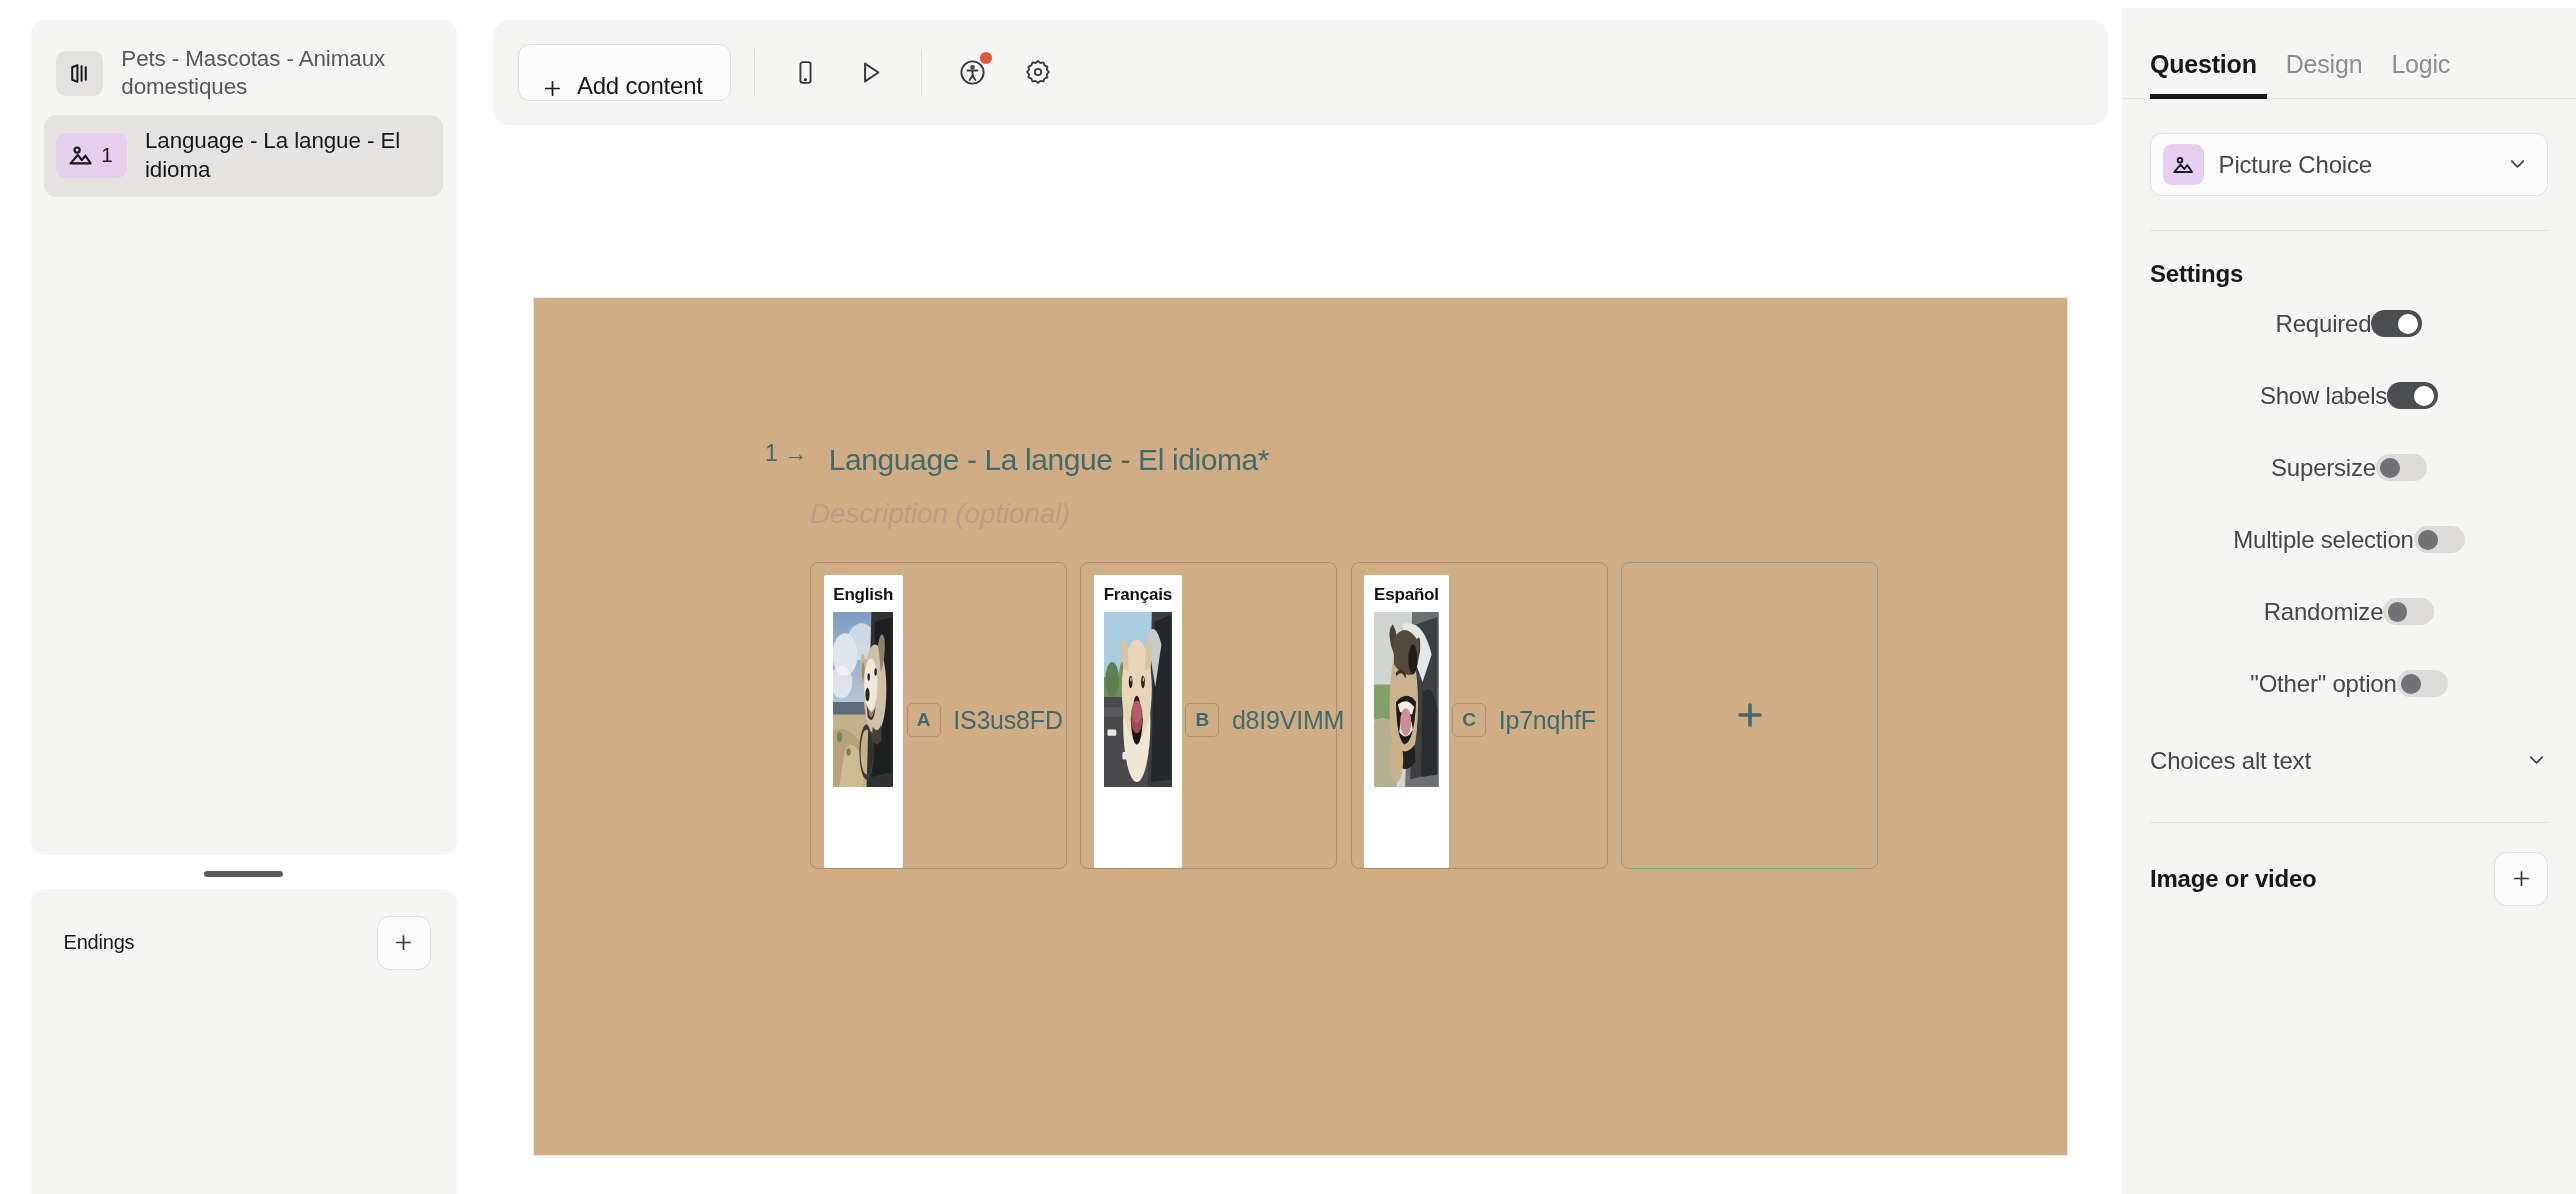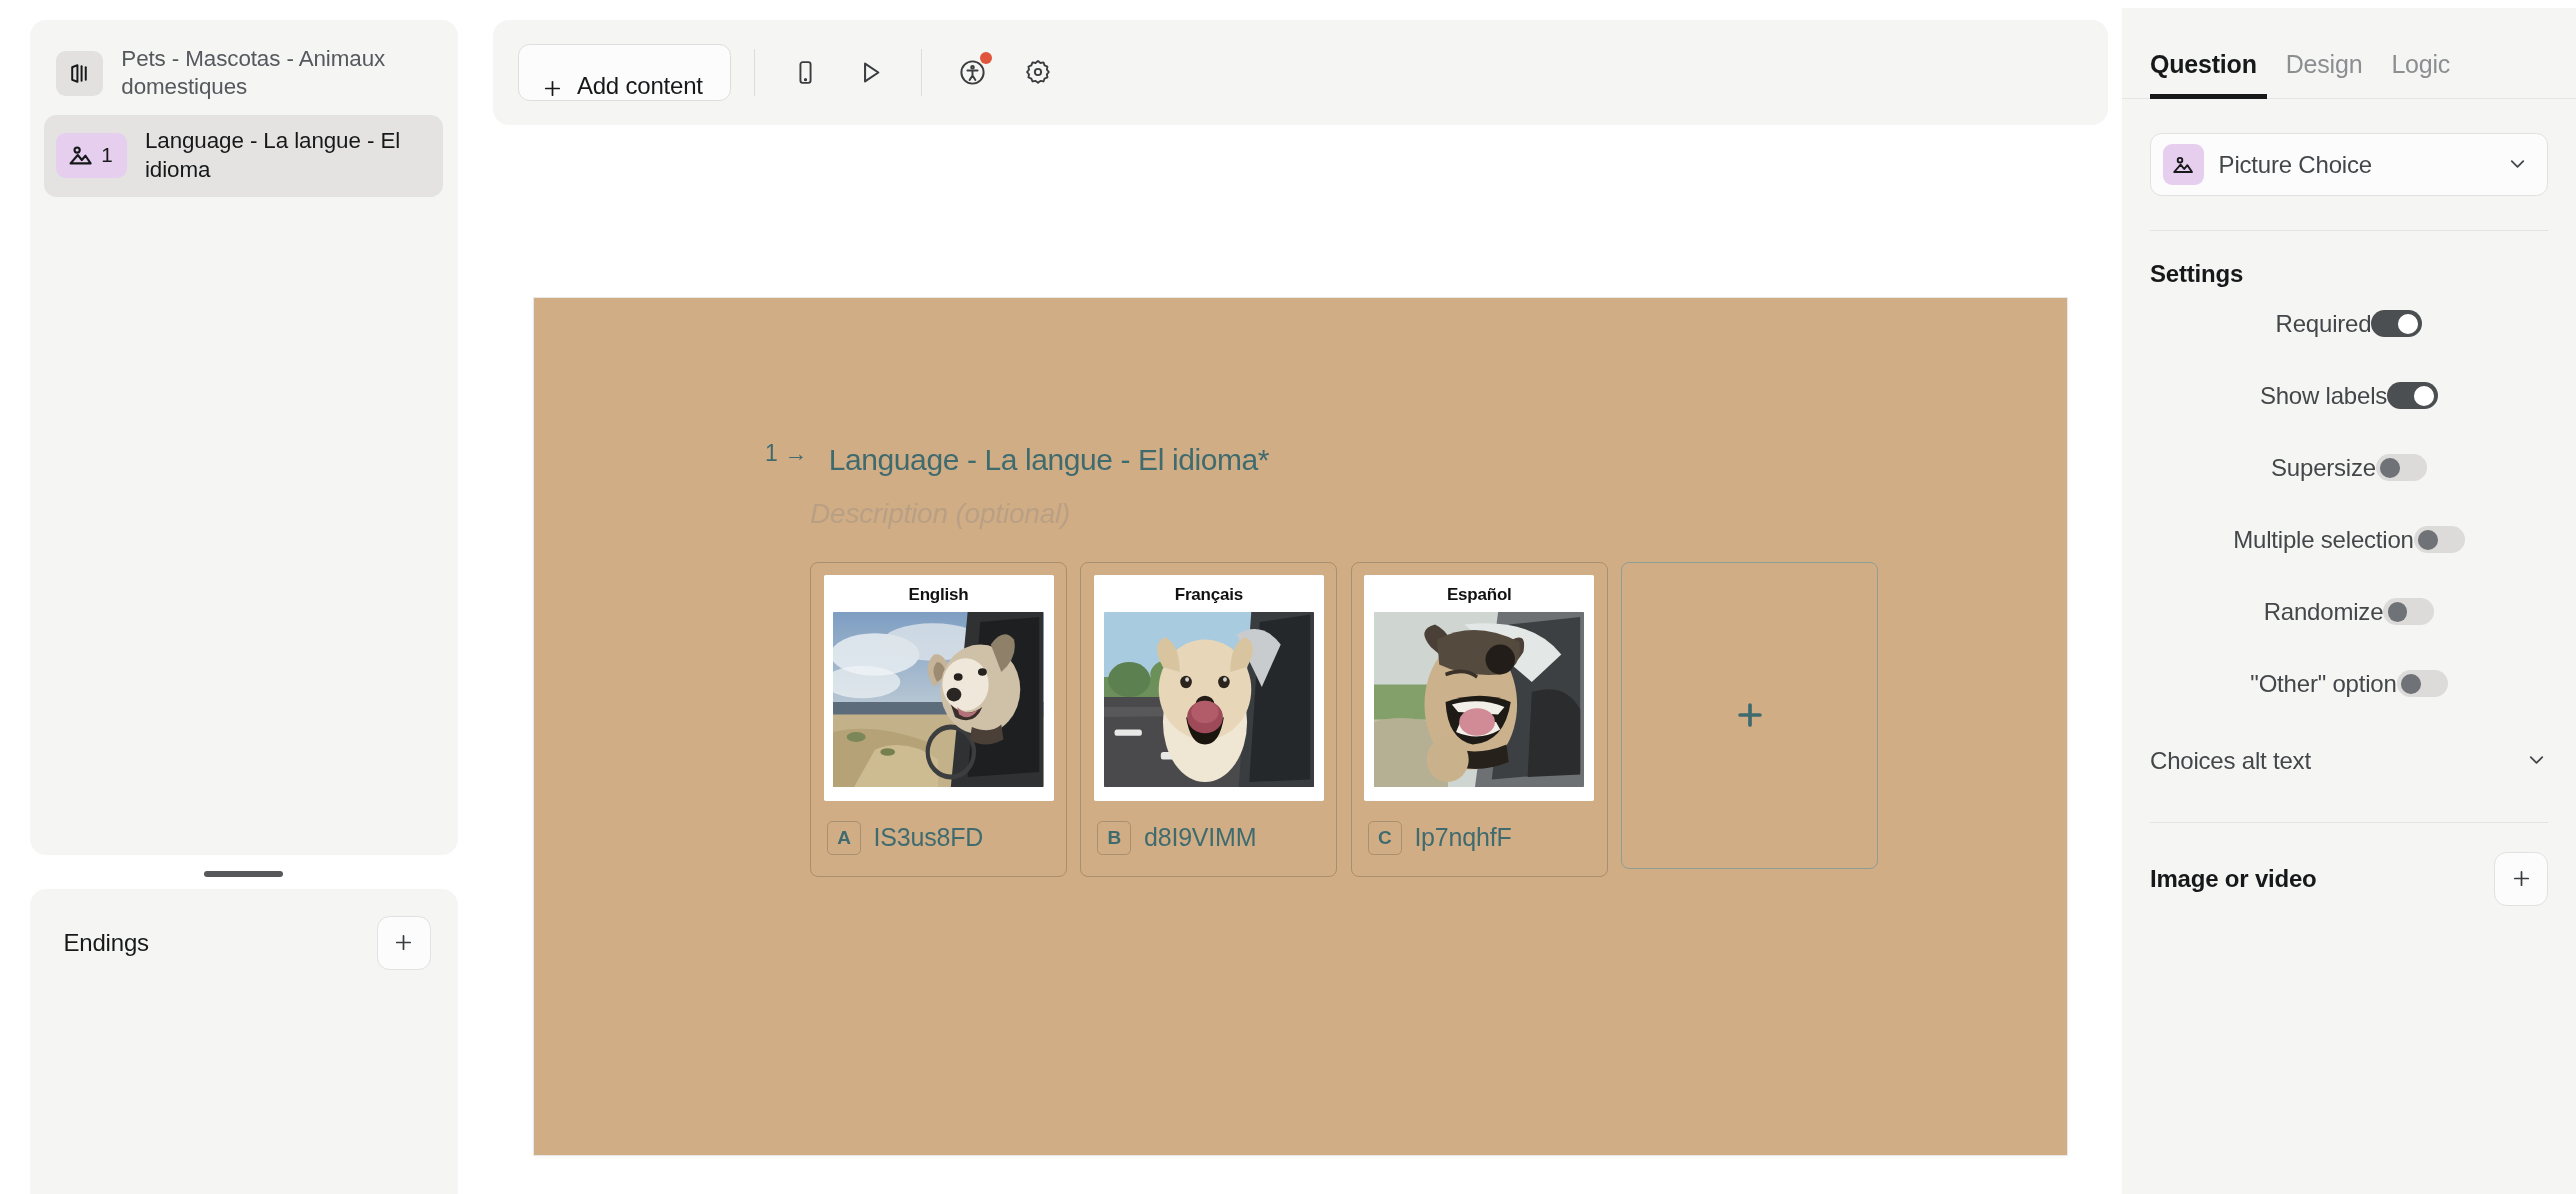--- a/index.html
+++ b/index.html
@@ -45,21 +45,21 @@
   .drag-handle { width: 79px; height: 6.3px; border-radius: 3.6px; background: #57585a; }
 
   .endings-panel {
     position: absolute; left: 0; top: 869px; width: 428px; height: 326px;
     background: #f5f5f4; border-radius: 16px 16px 0 0;
   }
   .endings-head {
     display: flex; align-items: center; justify-content: space-between;
     padding: 27px 27px 0 34px;
   }
-  .endings-title { font-size: 24px; color: #17181a; letter-spacing: -0.2px; }
+  .endings-title { font-size: 20px; color: #17181a; letter-spacing: -0.2px; }
   .sq-btn {
     width: 54px; height: 54px; border-radius: 12.5px;
     background: #fcfcfc; border: 0.9px solid #e2e1e0;
     display: flex; align-items: center; justify-content: center;
     cursor: pointer;
   }
   .sq-btn svg { display: block; }
 
   
   .toolbar {
@@ -103,21 +103,21 @@
   }
   .q-desc {
     font-size: 28px; font-style: italic; color: #b9a085;
     margin: 21.5px 0 0 45px; letter-spacing: -0.2px;
   }
 
   .choices { display: flex; gap: 13.4px; margin: 32px 0 0 45px; }
   .choice {
     width: 257px; border: 0.9px solid #a78f6f; border-radius: 8px;
     padding: 12.5px 12.5px 0 12.5px; background: transparent;
-    display: flex; flex-direction: column; cursor: pointer;
+    display: flex; flex-direction: row; cursor: pointer;
   }
   .choice-img {
     background: #ffffff; padding: 9.8px 9.8px 14.3px 9.8px; border-radius: 1.8px;
     display: flex; flex-direction: column; align-items: center;
   }
   .img-caption {
     font-size: 17px; font-weight: bold; color: #111; margin-bottom: 7.2px;
     letter-spacing: -0.2px;
   }
   .photo { width: 100%; height: 175px; border-radius: 0.9px; overflow: hidden; }

